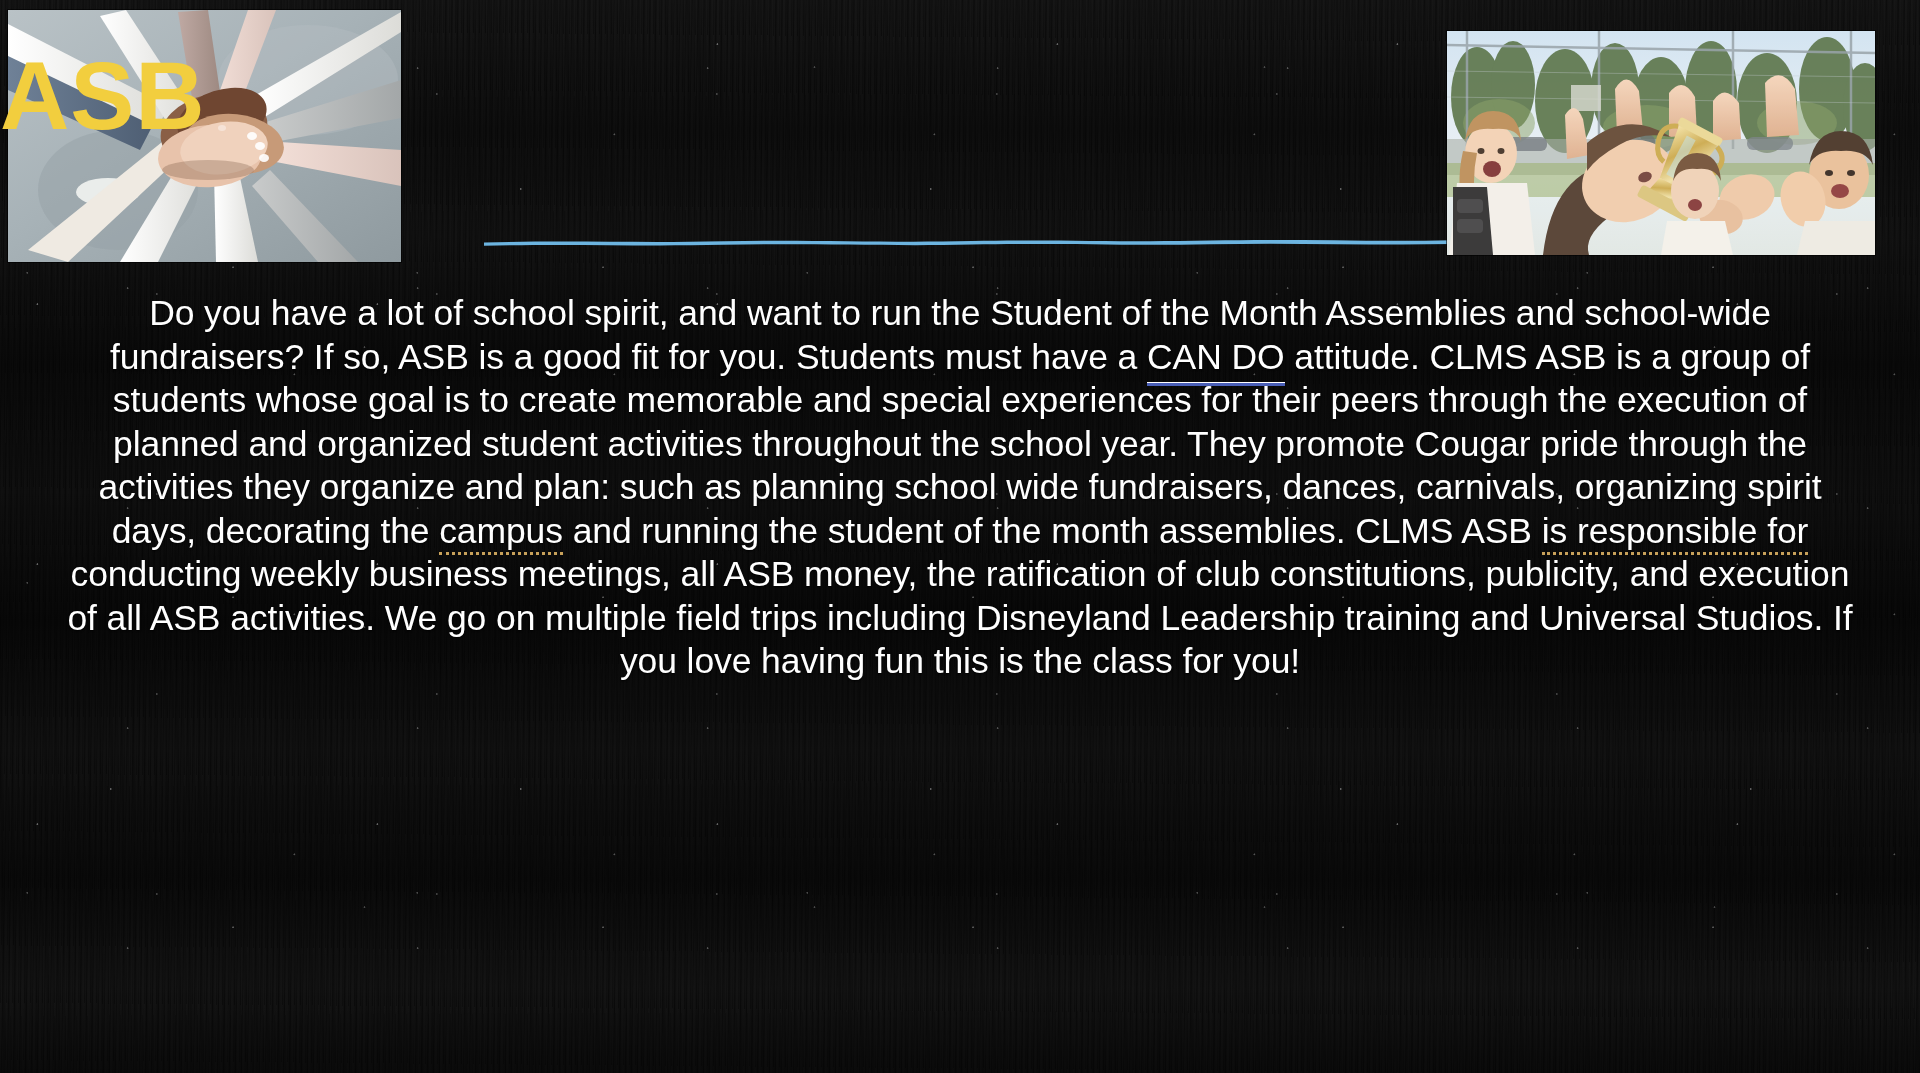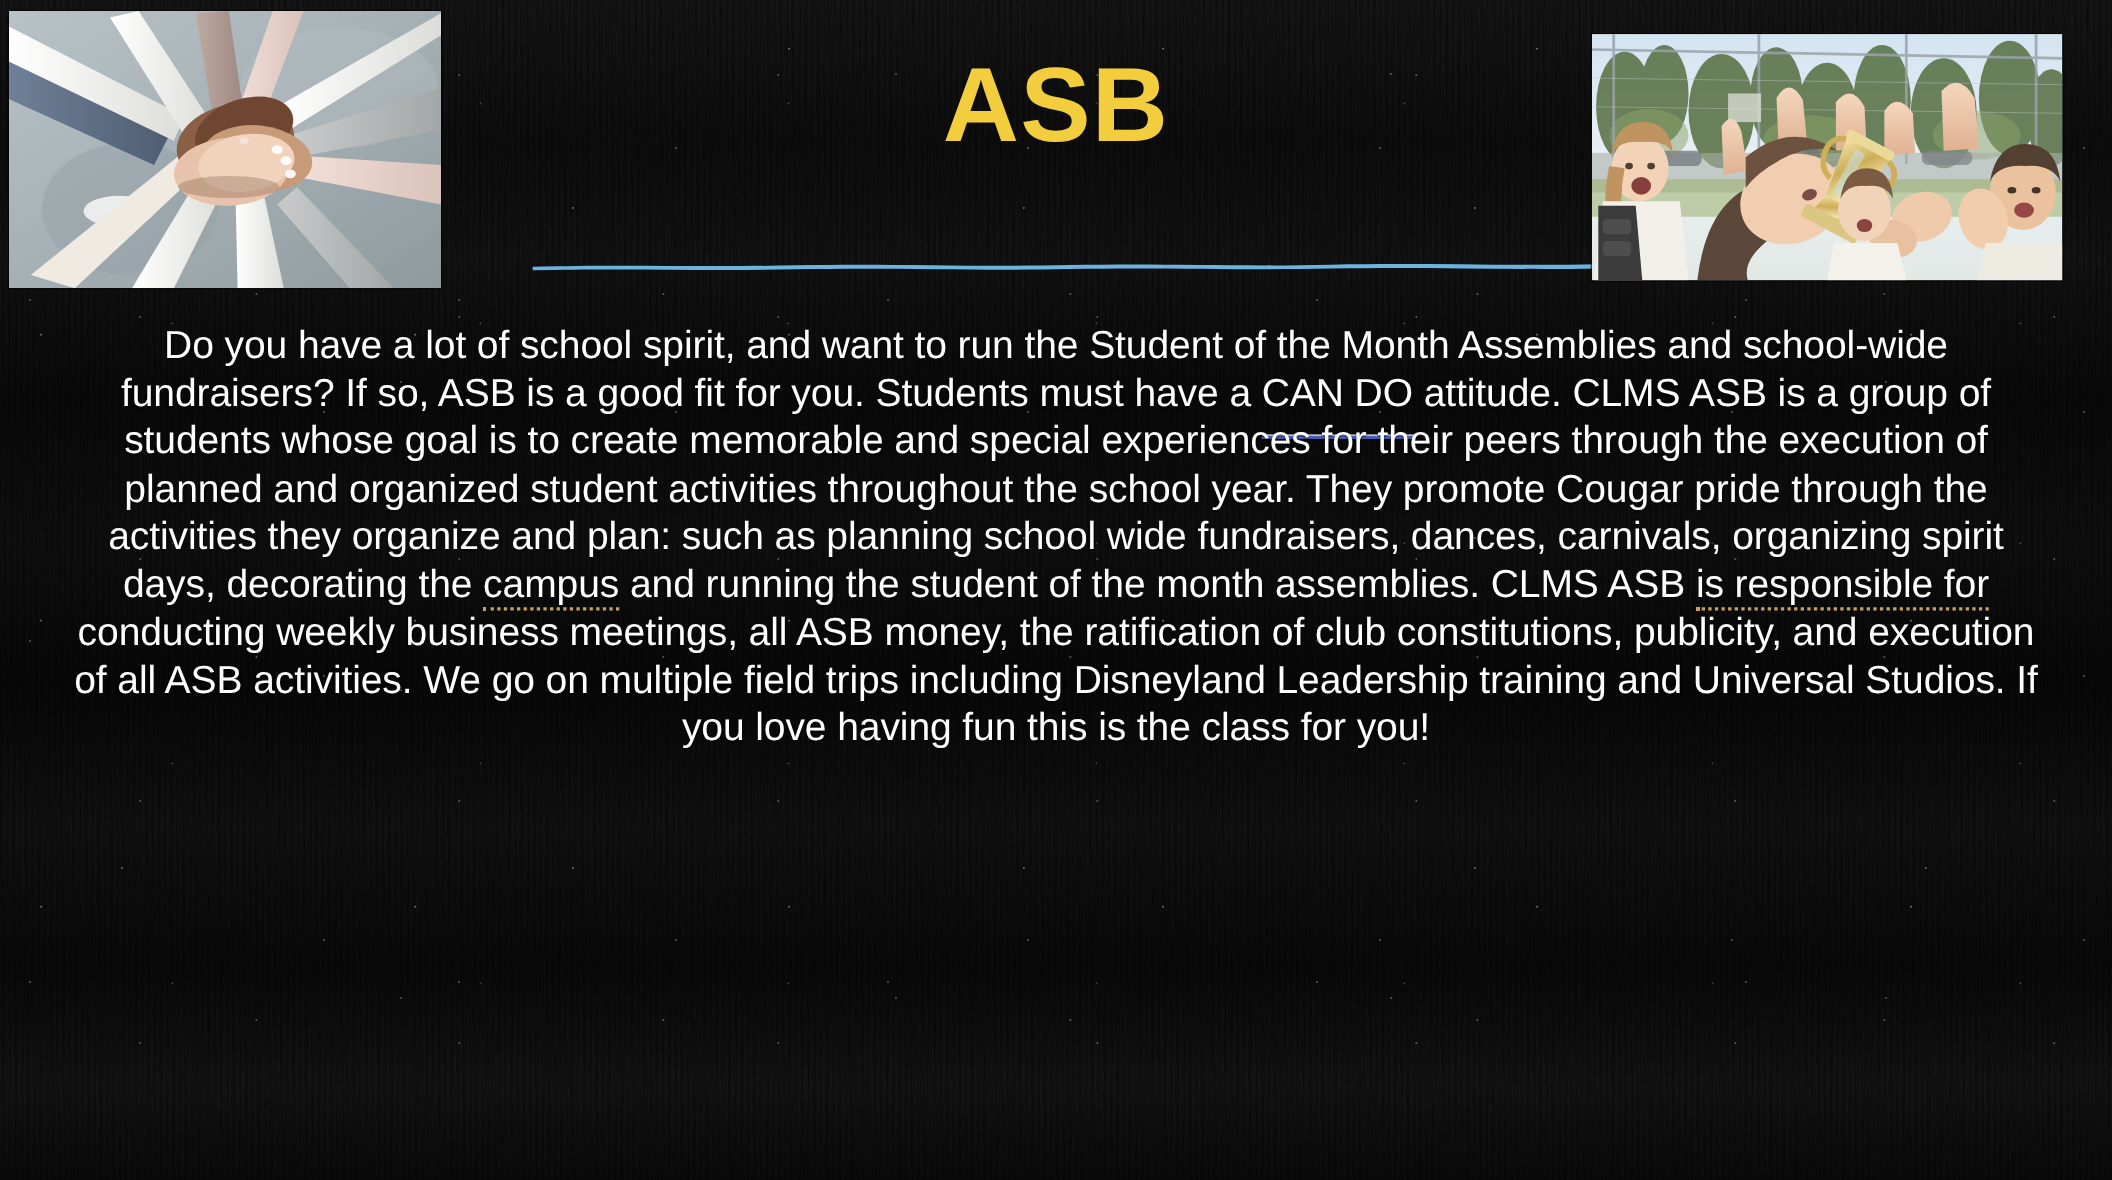--- a/index.html
+++ b/index.html
@@ -72,21 +72,21 @@
     background-size: 340px 260px, 410px 300px, 290px 220px, 370px 330px, 450px 280px, 320px 240px, 390px 310px, 280px 200px;
     opacity: 0.75;
   }
 
   
   .title {
     position: absolute;
     left: 0;
     top: 46px;
     width: 1920px;
-    text-align: center;
+    text-align: left;
     font-size: 96px;
     line-height: 1.05;
     font-weight: bold;
     letter-spacing: 1px;
     color: #F2CE3E;
     z-index: 6;
   }
 
   
   .brush-line {
@@ -138,21 +138,21 @@
     text-shadow: 0 1px 2px rgba(0,0,0,0.85);
     z-index: 6;
   }
   .body-block p {
     margin: 0;
     text-indent: 0;
   }
 
   .u-solid {
     border-bottom: 3px solid #4a5fb8;
-    padding-bottom: 19px;
+    padding-bottom: 6px;
     box-shadow: inset 0 -5px 0 -4px #ffffff;
   }
 
   .u-dotted {
     border-bottom: 3px dotted #c8a15a;
     padding-bottom: 1px;
     margin-top: 28px;
   }
 
   .footnote {

